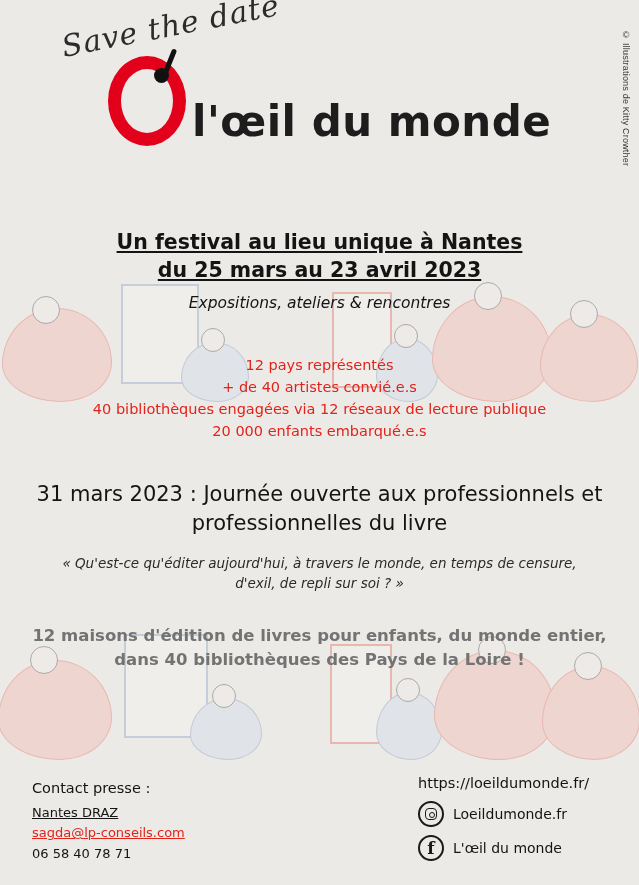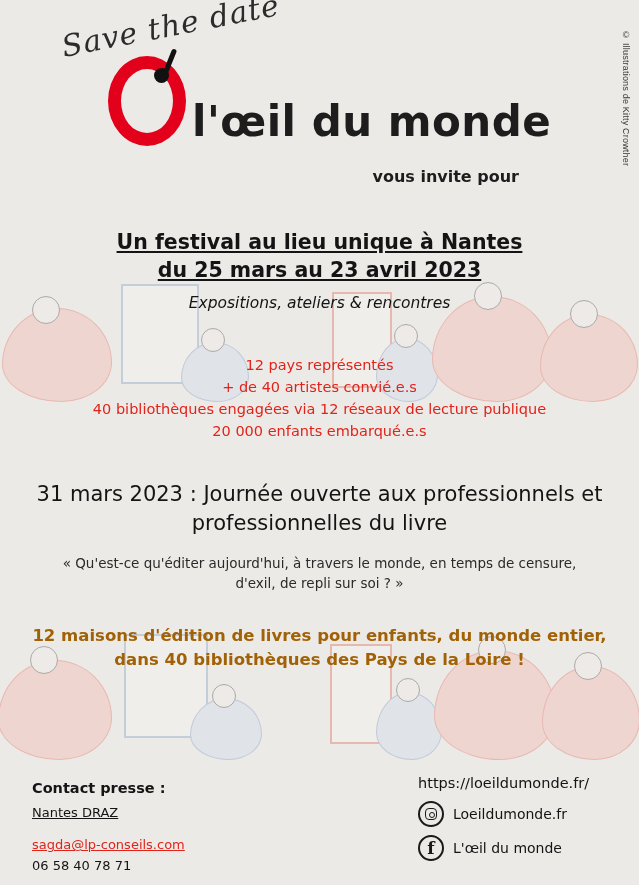--- a/index.html
+++ b/index.html
@@ -180,27 +180,28 @@
   .pro-title {
     margin: 38px 34px 16px 34px;
     font-family: "DejaVu Sans", sans-serif;
     font-size: 21px;
     color: #141414;
     line-height: 1.4;
   }
   .pro-quote {
     margin: 10px 46px 0 46px;
     font-family: "DejaVu Sans", sans-serif;
+    font-style: italic;
     font-size: 13.5px;
     color: #2a2a2a;
     line-height: 1.45;
   }
   .callout {
     margin: 30px 32px 0 32px;
-    color: #a16207;
+    color: #737373;
     font-family: "DejaVu Sans", sans-serif;
     font-size: 16.5px;
     font-weight: bold;
     line-height: 1.45;
   }
 
   
   .footer {
     position: absolute;
     left: 0;
@@ -214,29 +215,28 @@
     left: 32px;
     top: 10px;
     font-family: "DejaVu Sans", sans-serif;
     font-size: 13px;
     color: #141414;
     line-height: 1.58;
     text-align: left;
   }
   .contact .c-title {
     font-size: 14.5px;
-    font-weight: bold;
+    font-weight: normal;
     margin-bottom: 3px;
   }
   .contact .c-name { text-decoration: underline; }
   .contact .c-mail {
     color: #e2231a;
     text-decoration: underline;
     display: inline-block;
-    margin-top: 12px;
   }
   .links {
     position: absolute;
     left: 418px;
     top: 8px;
     text-align: left;
     font-family: "DejaVu Sans", sans-serif;
   }
   .links .url {
     font-size: 14.5px;
@@ -351,21 +351,20 @@
   </div>
 
   <div class="logo-zone">
     <div class="save-the-date">Save the date</div>
     <div class="o-mark">
       <div class="ring"></div>
       <div class="dot"></div>
       <div class="tick"></div>
     </div>
     <div class="brand-title">l'œil du monde</div>
-    <div class="brand-sub">vous invite pour</div>
     <div class="credit">© Illustrations de Kitty Crowther</div>
   </div>
 
   <div class="content">
     <div class="headline">
       <div>Un festival au lieu unique à Nantes</div>
       <div>du 25 mars au 23 avril 2023</div>
     </div>
     <div class="subhead">Expositions, ateliers &amp; rencontres</div>
 

